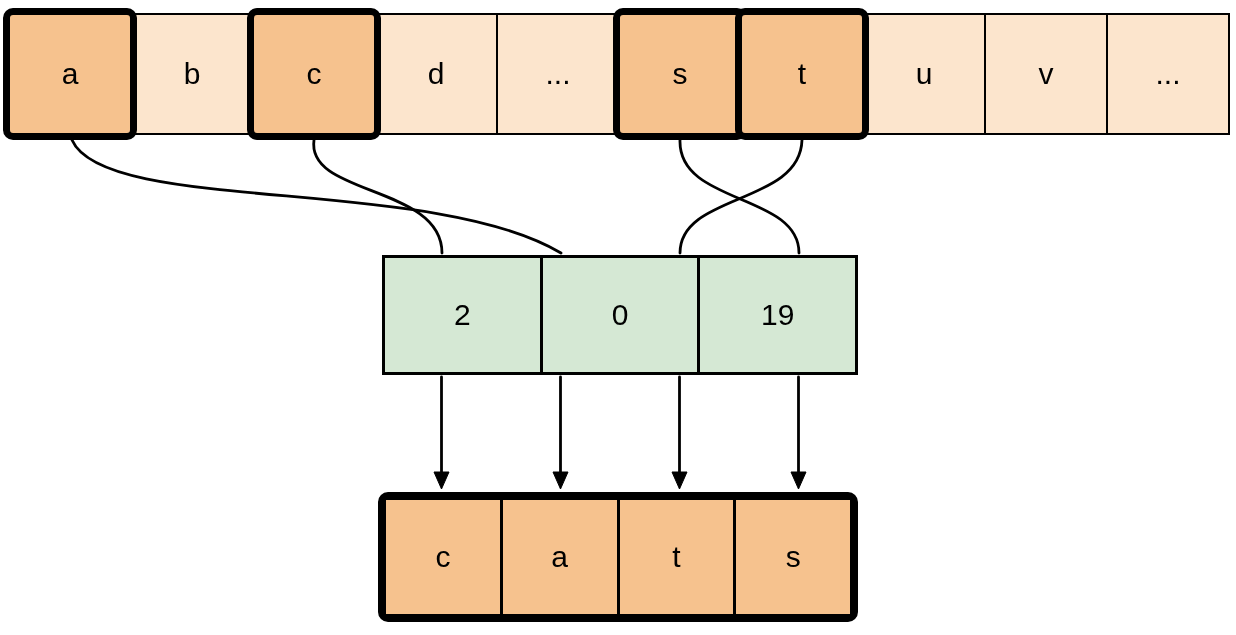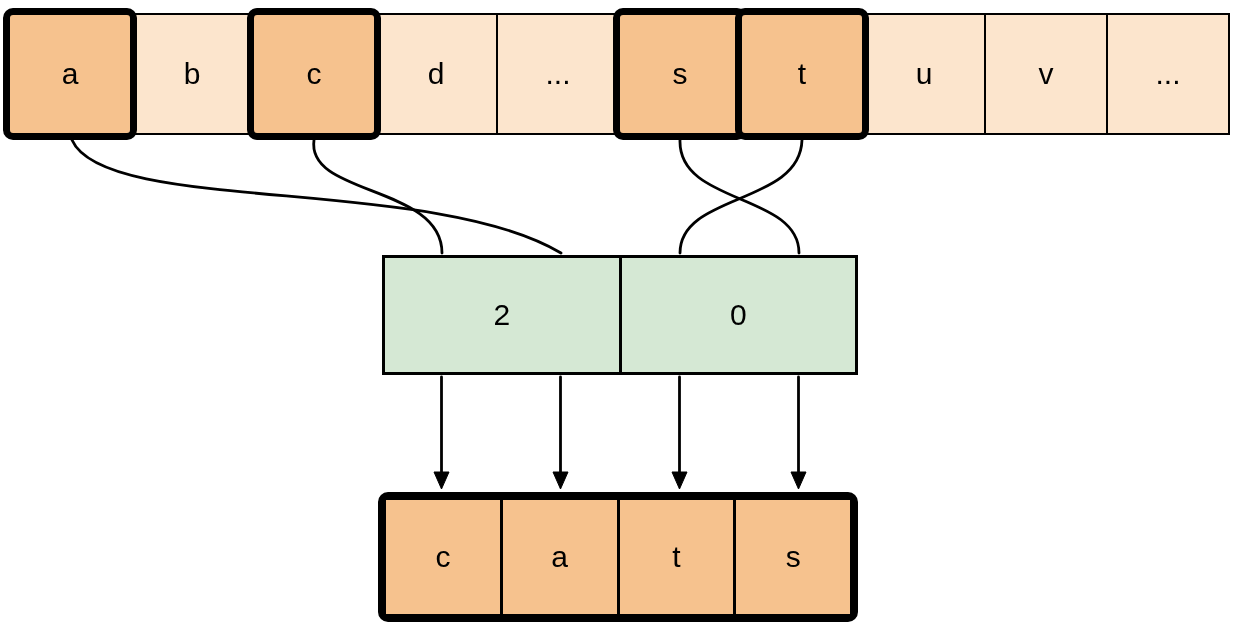--- a/index.html
+++ b/index.html
@@ -137,20 +137,21 @@
     <polygon points="560.5,489 553,472 568,472"></polygon>
     <line x1="679.5" y1="377" x2="679.5" y2="474"></line>
     <polygon points="679.5,489 672,472 687,472"></polygon>
     <line x1="798.5" y1="377" x2="798.5" y2="474"></line>
     <polygon points="798.5,489 791,472 806,472"></polygon>
   </svg>
 
   <div class="mid-row">
     <div class="mcell">2</div>
     <div class="mcell">0</div>
+    <div class="mcell">19</div>
   </div>
 
   <div class="bottom-row">
     <div class="bcell">c</div>
     <div class="bcell">a</div>
     <div class="bcell">t</div>
     <div class="bcell">s</div>
   </div>
 
 </div>

